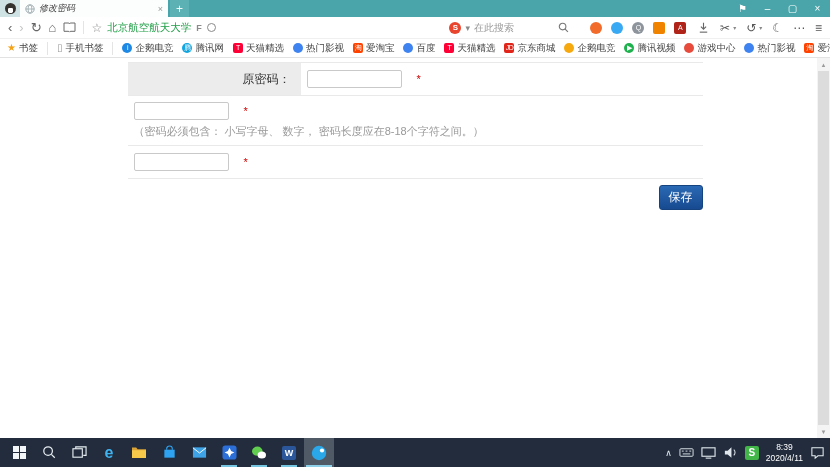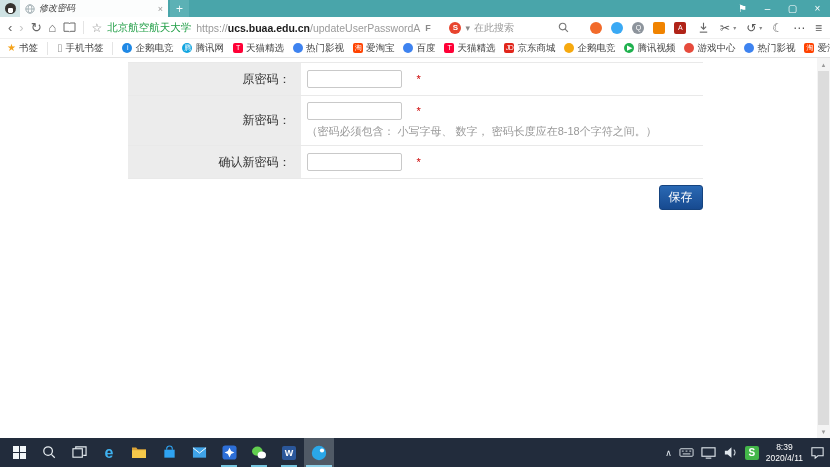--- a/index.html
+++ b/index.html
@@ -128,21 +128,20 @@
   <span class="nav-glyph fwd">›</span>
   <span class="nav-glyph">↻</span>
   <span class="nav-glyph">⌂</span>
   <svg width="13" height="11" viewBox="0 0 13 11">
     <path d="M1 1 h4.3 a1.2 1.2 0 0 1 1.2 .9 a1.2 1.2 0 0 1 1.2 -.9 H12 v8.3 H7.9 a1.4 1.4 0 0 0 -1.4 .8 a1.4 1.4 0 0 0 -1.4 -.8 H1 z" fill="none" stroke="#6b6b6b" stroke-width="1"></path>
   </svg>
   <span class="sep"></span>
   <div class="addr">
     <span class="star">☆</span>
     <span class="site">北京航空航天大学</span>
-    <span class="url"><span>https://</span><b>ucs.buaa.edu.cn</b><span>/updateUserPasswordA</span></span>
     <span class="mini" style="font-weight:bold">F</span>
     <span class="ring"></span>
 
   </div>
   <div class="search-group">
     <span class="engine">S</span>
     <span class="mini">▾</span>
     <span class="placeholder">在此搜索</span>
     <svg width="11" height="11" viewBox="0 0 12 12">
       <circle cx="5" cy="5" r="3.6" fill="none" stroke="#777" stroke-width="1.2"></circle>
@@ -265,32 +264,30 @@
           <div class="ffield">
             <div class="finput-line">
               <input class="pw" type="password" style="">
               <span class="req">*</span>
             </div>
 
           </div>
         </div>
 
         <div class="frow">
-          <div class="flabel">新密码：</div>
           <div class="ffield">
             <div class="finput-line">
               <input class="pw" type="password" style="">
               <span class="req">*</span>
             </div>
             <div class="hint">（密码必须包含： 小写字母、 数字， 密码长度应在8-18个字符之间。）</div>
           </div>
         </div>
 
         <div class="frow">
-          <div class="flabel">确认新密码：</div>
           <div class="ffield">
             <div class="finput-line">
               <input class="pw" type="password" style="">
               <span class="req">*</span>
             </div>
 
           </div>
         </div>
 
     </div>

